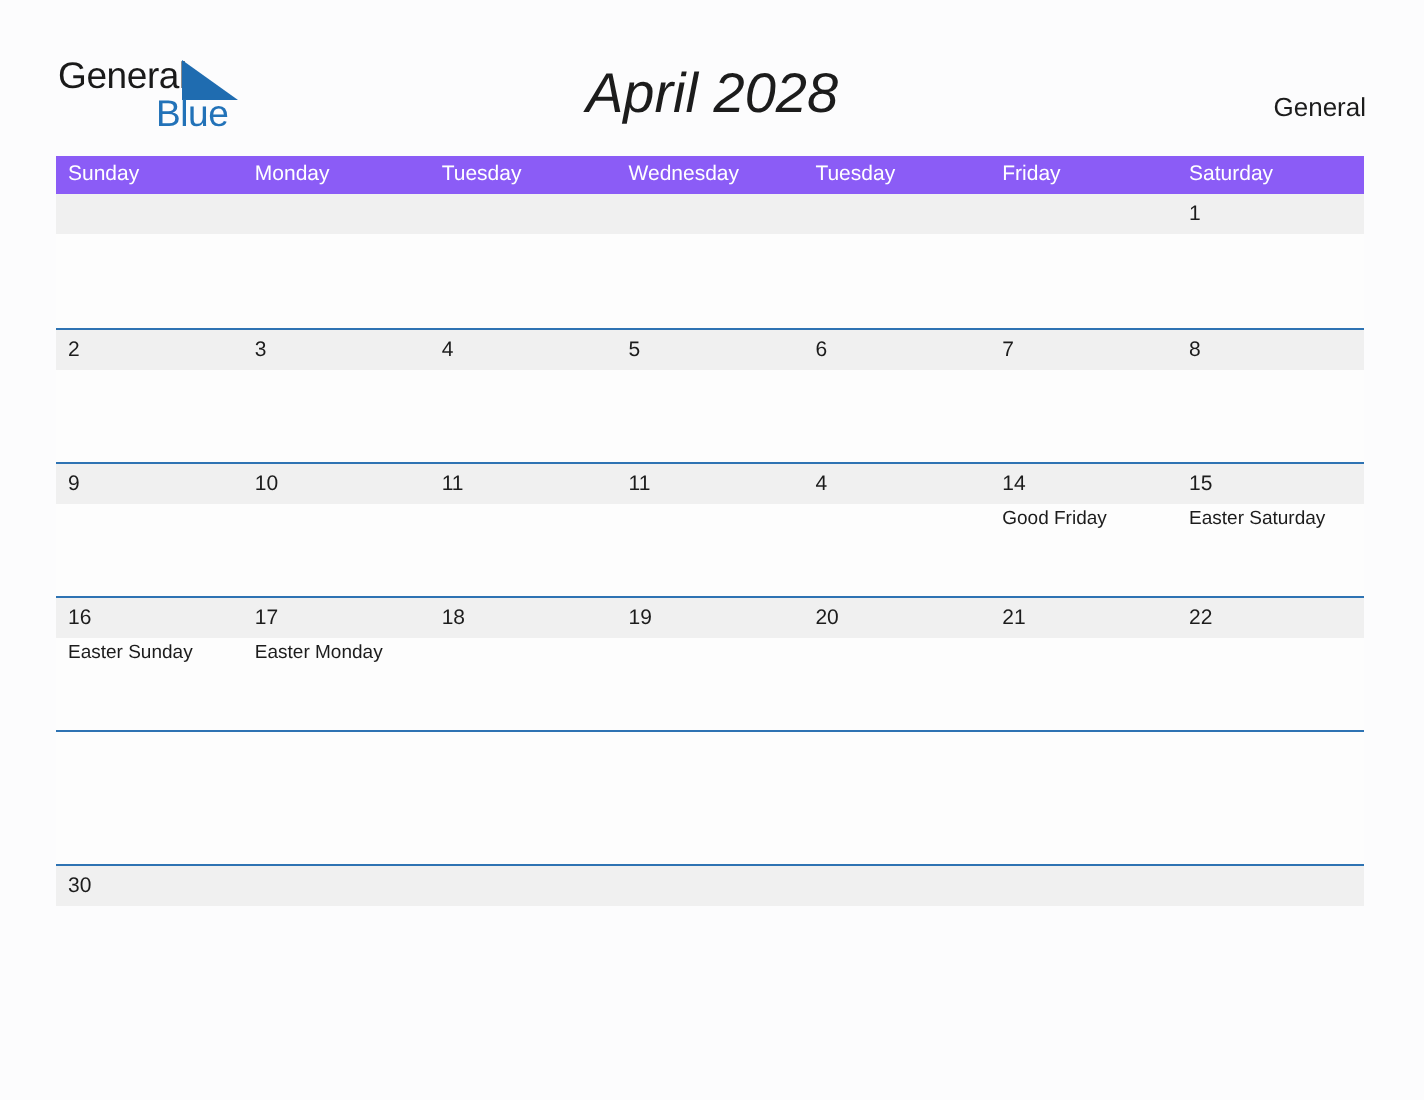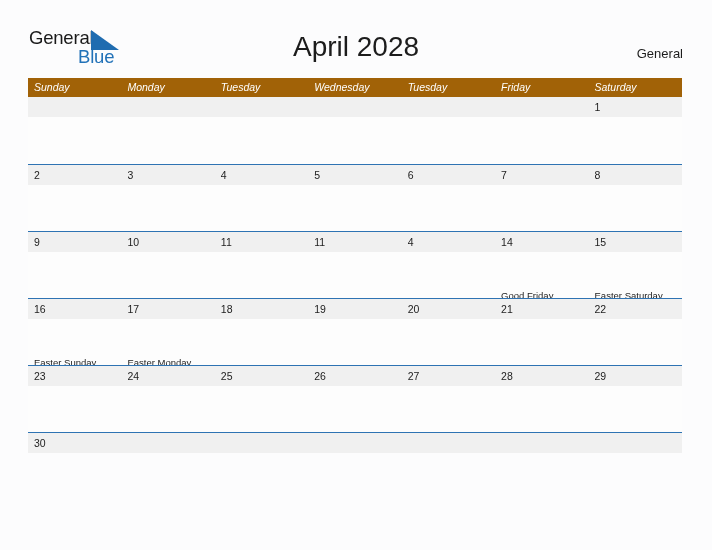--- a/index.html
+++ b/index.html
@@ -67,20 +67,21 @@
     position: absolute;
     left: 0;
     right: 0;
     top: 31px;
     text-align: center;
     font-size: 28px;
     color: #1c1c1c;
     font-weight: normal;
     margin: 0;
     font-family: "Liberation Sans", sans-serif;
+    font-style: italic;
   }
 
   .locale {
     position: absolute;
     right: 29px;
     top: 46px;
     font-size: 13px;
     color: #1c1c1c;
     font-family: "Liberation Sans", sans-serif;
   }
@@ -88,23 +89,22 @@
   
   .calendar {
     position: absolute;
     left: 28px;
     top: 78px;
     width: 654px;
   }
 
   .weekday-header {
     display: flex;
-    background: #a16207;
+    background: #8b5cf6;
     height: 19px;
-    font-style: italic;
   }
   .weekday-cell {
     width: 93.43px;
     flex: 0 0 93.43px;
     color: #ffffff;
     font-size: 10.5px;
     line-height: 19px;
     padding-left: 6px;
     white-space: nowrap;
     overflow: hidden;
@@ -151,21 +151,20 @@
     flex: 0 0 93.43px;
     padding-left: 6px;
     padding-top: 2px;
   }
   .event-label {
     font-size: 9.5px;
     color: #1c1c1c;
     line-height: 12px;
     display: block;
     white-space: nowrap;
-    margin-top: 36px;
   }
 </style>
 </head>
 <body>
 
 <div class="page-header">
 
   <div class="brand">
     <div class="brand-row1">
       <span class="brand-general">General</span>
@@ -335,43 +334,20 @@
             <span class="event-label">Easter Monday</span>
           </div>
           <div class="event-col"></div>
           <div class="event-col"></div>
           <div class="event-col"></div>
           <div class="event-col"></div>
           <div class="event-col"></div>
         </div>
       </div>
       <div class="week-row">
-        <div class="daynum-band">
-          <div class="day-col">
-            <span class="daynum">23</span>
-          </div>
-          <div class="day-col">
-            <span class="daynum">24</span>
-          </div>
-          <div class="day-col">
-            <span class="daynum">25</span>
-          </div>
-          <div class="day-col">
-            <span class="daynum">26</span>
-          </div>
-          <div class="day-col">
-            <span class="daynum">27</span>
-          </div>
-          <div class="day-col">
-            <span class="daynum">28</span>
-          </div>
-          <div class="day-col">
-            <span class="daynum">29</span>
-          </div>
-        </div>
         <div class="events-band">
           <div class="event-col"></div>
           <div class="event-col"></div>
           <div class="event-col"></div>
           <div class="event-col"></div>
           <div class="event-col"></div>
           <div class="event-col"></div>
           <div class="event-col"></div>
         </div>
       </div>

